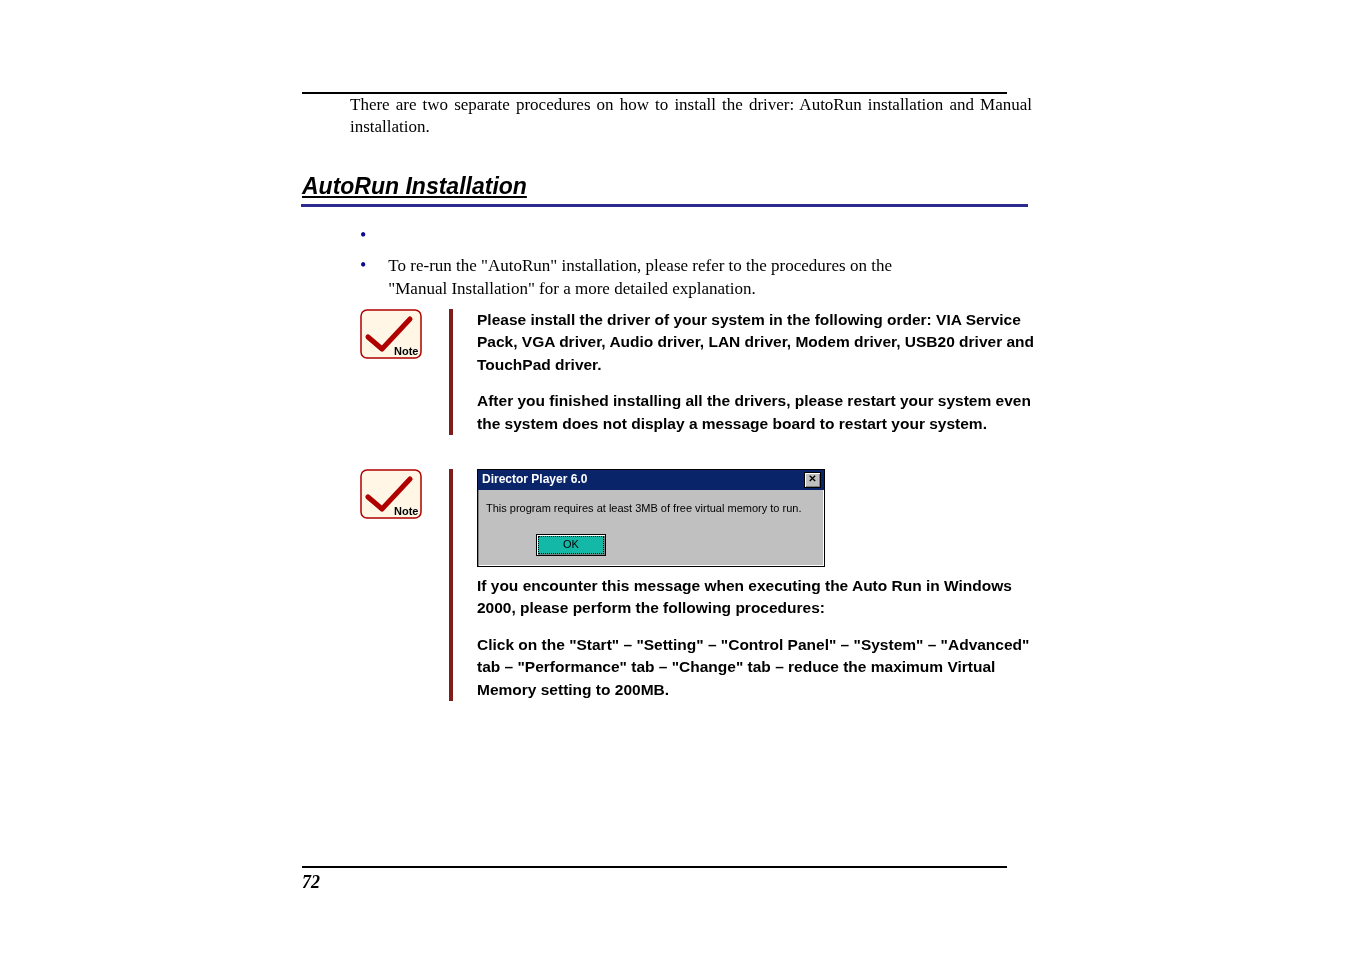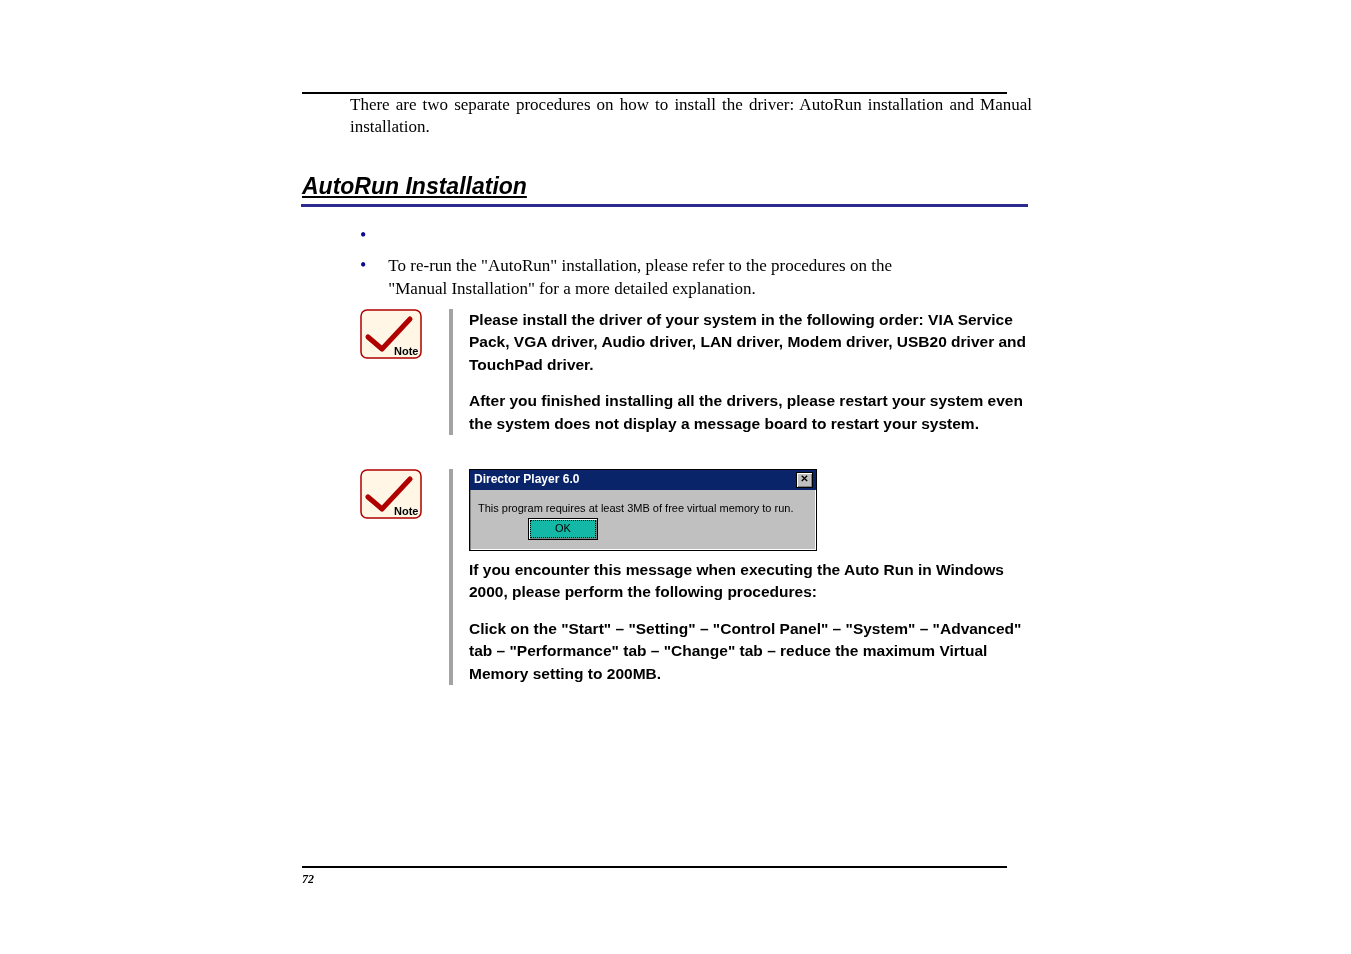--- a/index.html
+++ b/index.html
@@ -67,22 +67,22 @@
     margin-left: 58px;
     margin-top: 8px;
   }
   .note-icon {
     width: 66px;
     height: 52px;
     flex-shrink: 0;
     margin-right: 23px;
   }
   .note-bar {
-    border-left: 4px solid #a3a3a3;
-    padding-left: 16px;
+    border-left: 4px solid #7f1d1d;
+    padding-left: 24px;
     width: 570px;
   }
   .note-text {
     font-family: Arial, Helvetica, sans-serif;
     font-weight: bold;
     font-size: 15.5px;
     line-height: 1.45;
   }
   .note-para {
     margin-bottom: 14px;
@@ -120,21 +120,21 @@
     text-align: center;
     line-height: 12px;
   }
   .dialog-body {
     padding: 12px 8px 10px 8px;
     font-family: Tahoma, Arial, sans-serif;
     font-size: 11px;
     color: #000;
   }
   .dialog-msg {
-    margin-bottom: 4px;
+    margin-bottom: 20px;
   }
   .dialog-ok {
     width: 68px;
     height: 20px;
     background: #14b8a6;
     border: 1px solid #000;
     box-shadow: 1px 1px 0 #fff inset, -1px -1px 0 #808080 inset;
     font-family: Tahoma, Arial, sans-serif;
     font-size: 11px;
     text-align: center;
@@ -146,21 +146,21 @@
   .footer {
     position: absolute;
     left: 302px;
     top: 866px;
     width: 705px;
   }
   .page-num {
     font-family: "Times New Roman", serif;
     font-style: italic;
     font-weight: bold;
-    font-size: 12px;
+    font-size: 18px;
     margin-top: 4px;
   }
 </style>
 </head>
 <body>
 
 <div class="page">
   <div class="top-rule"></div>
 
   <div class="intro">There are two separate procedures on how to install the driver: AutoRun installation and Manual installation.</div>

